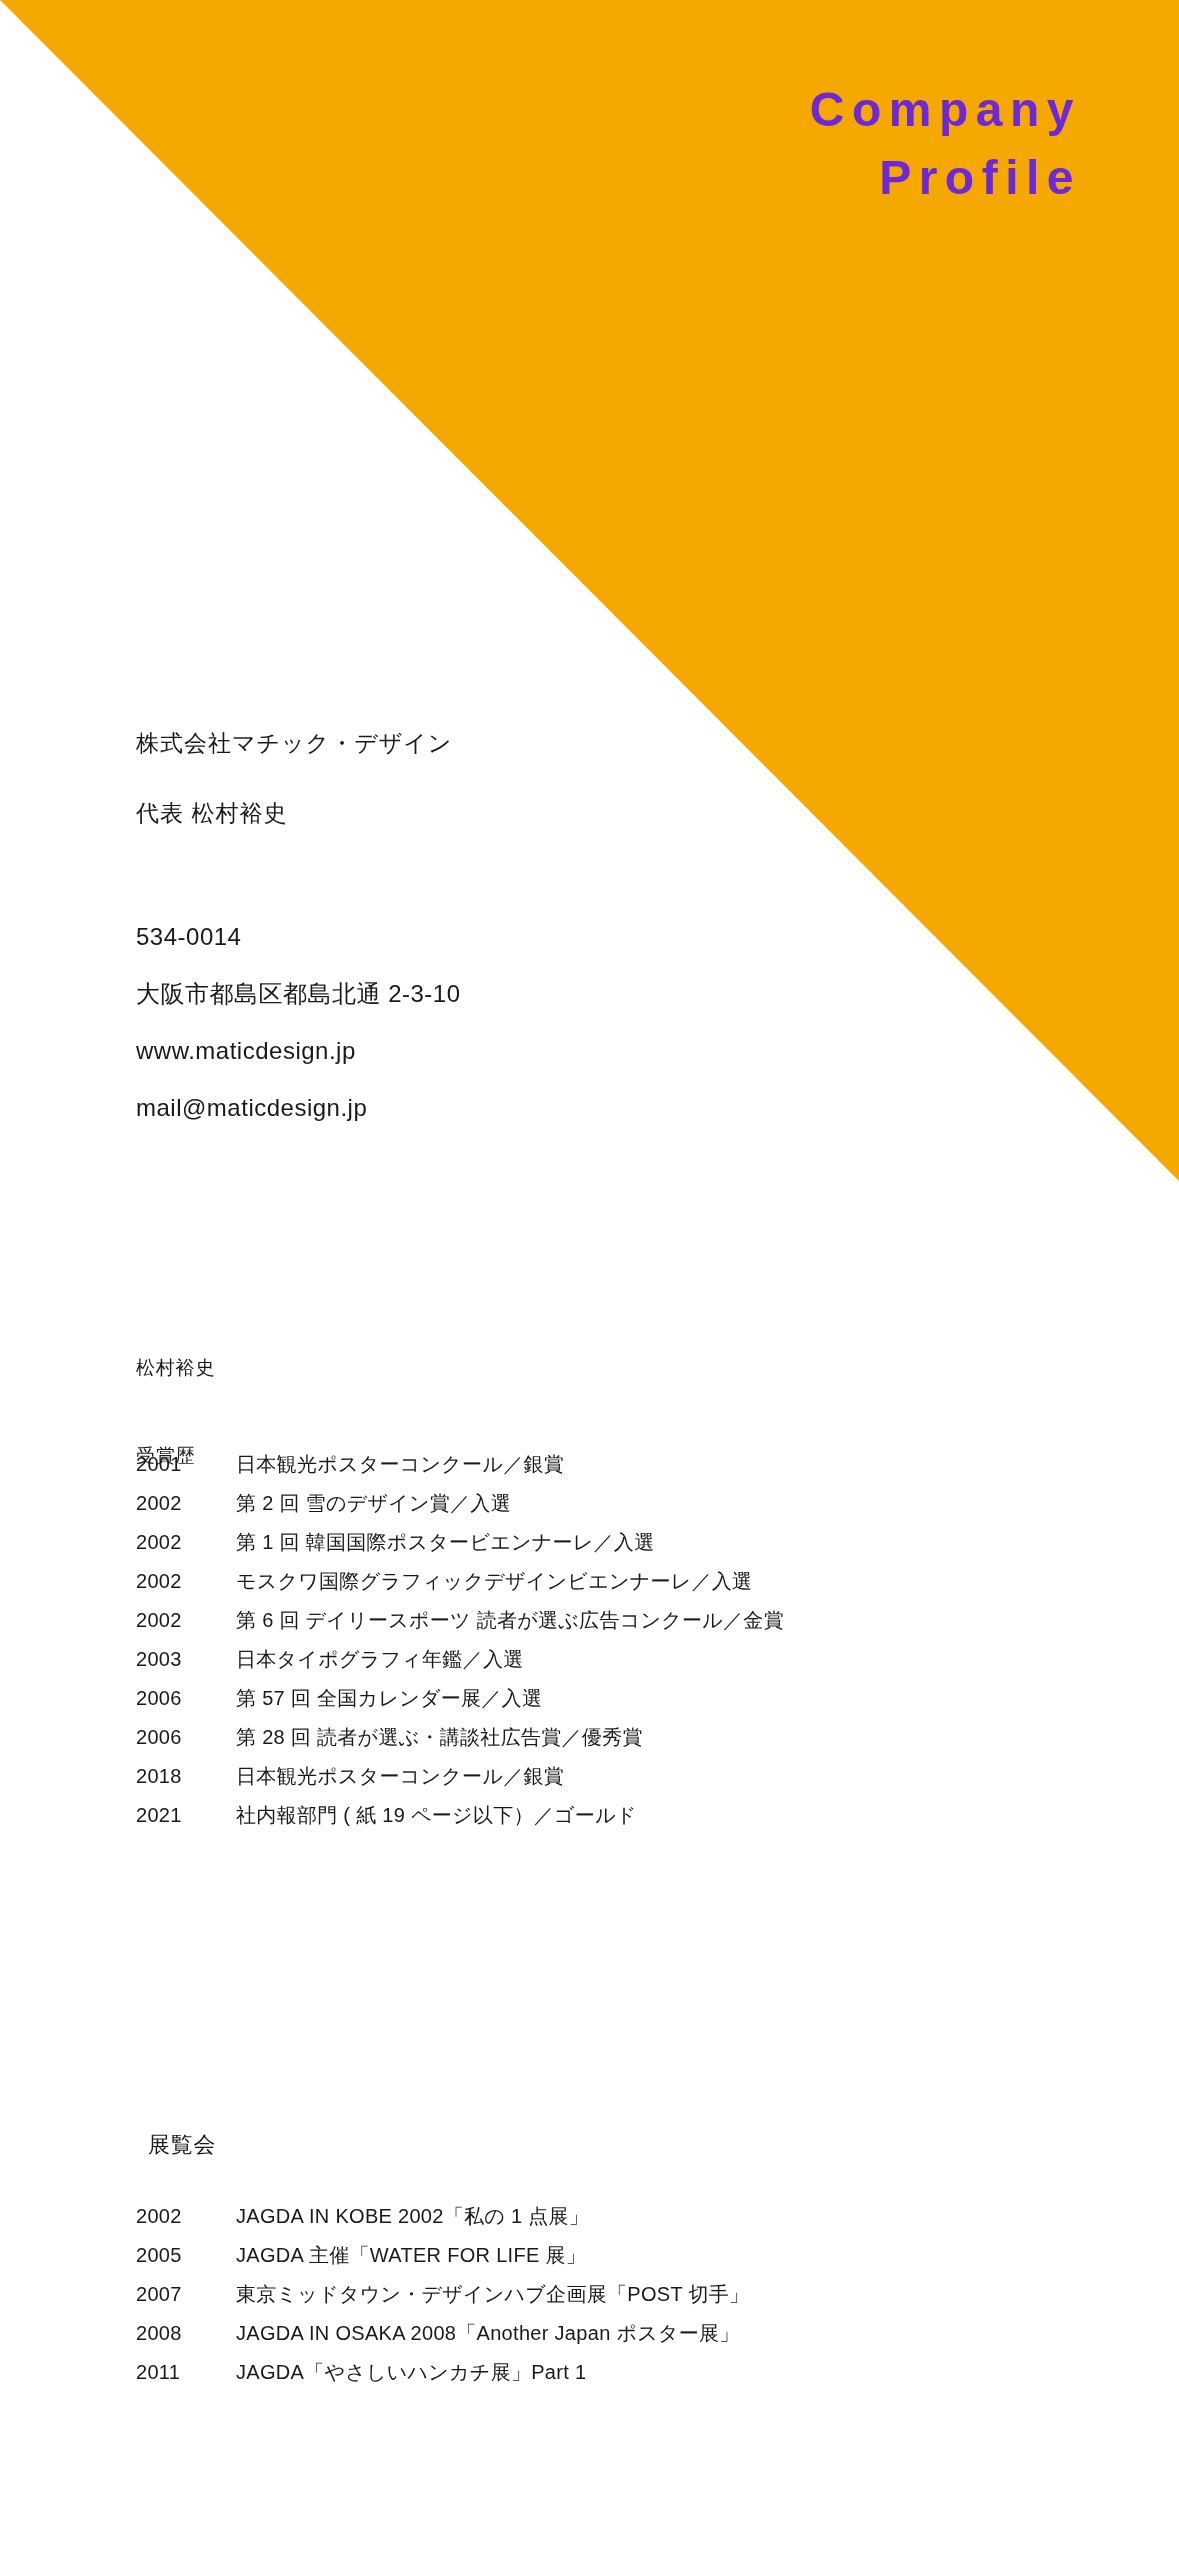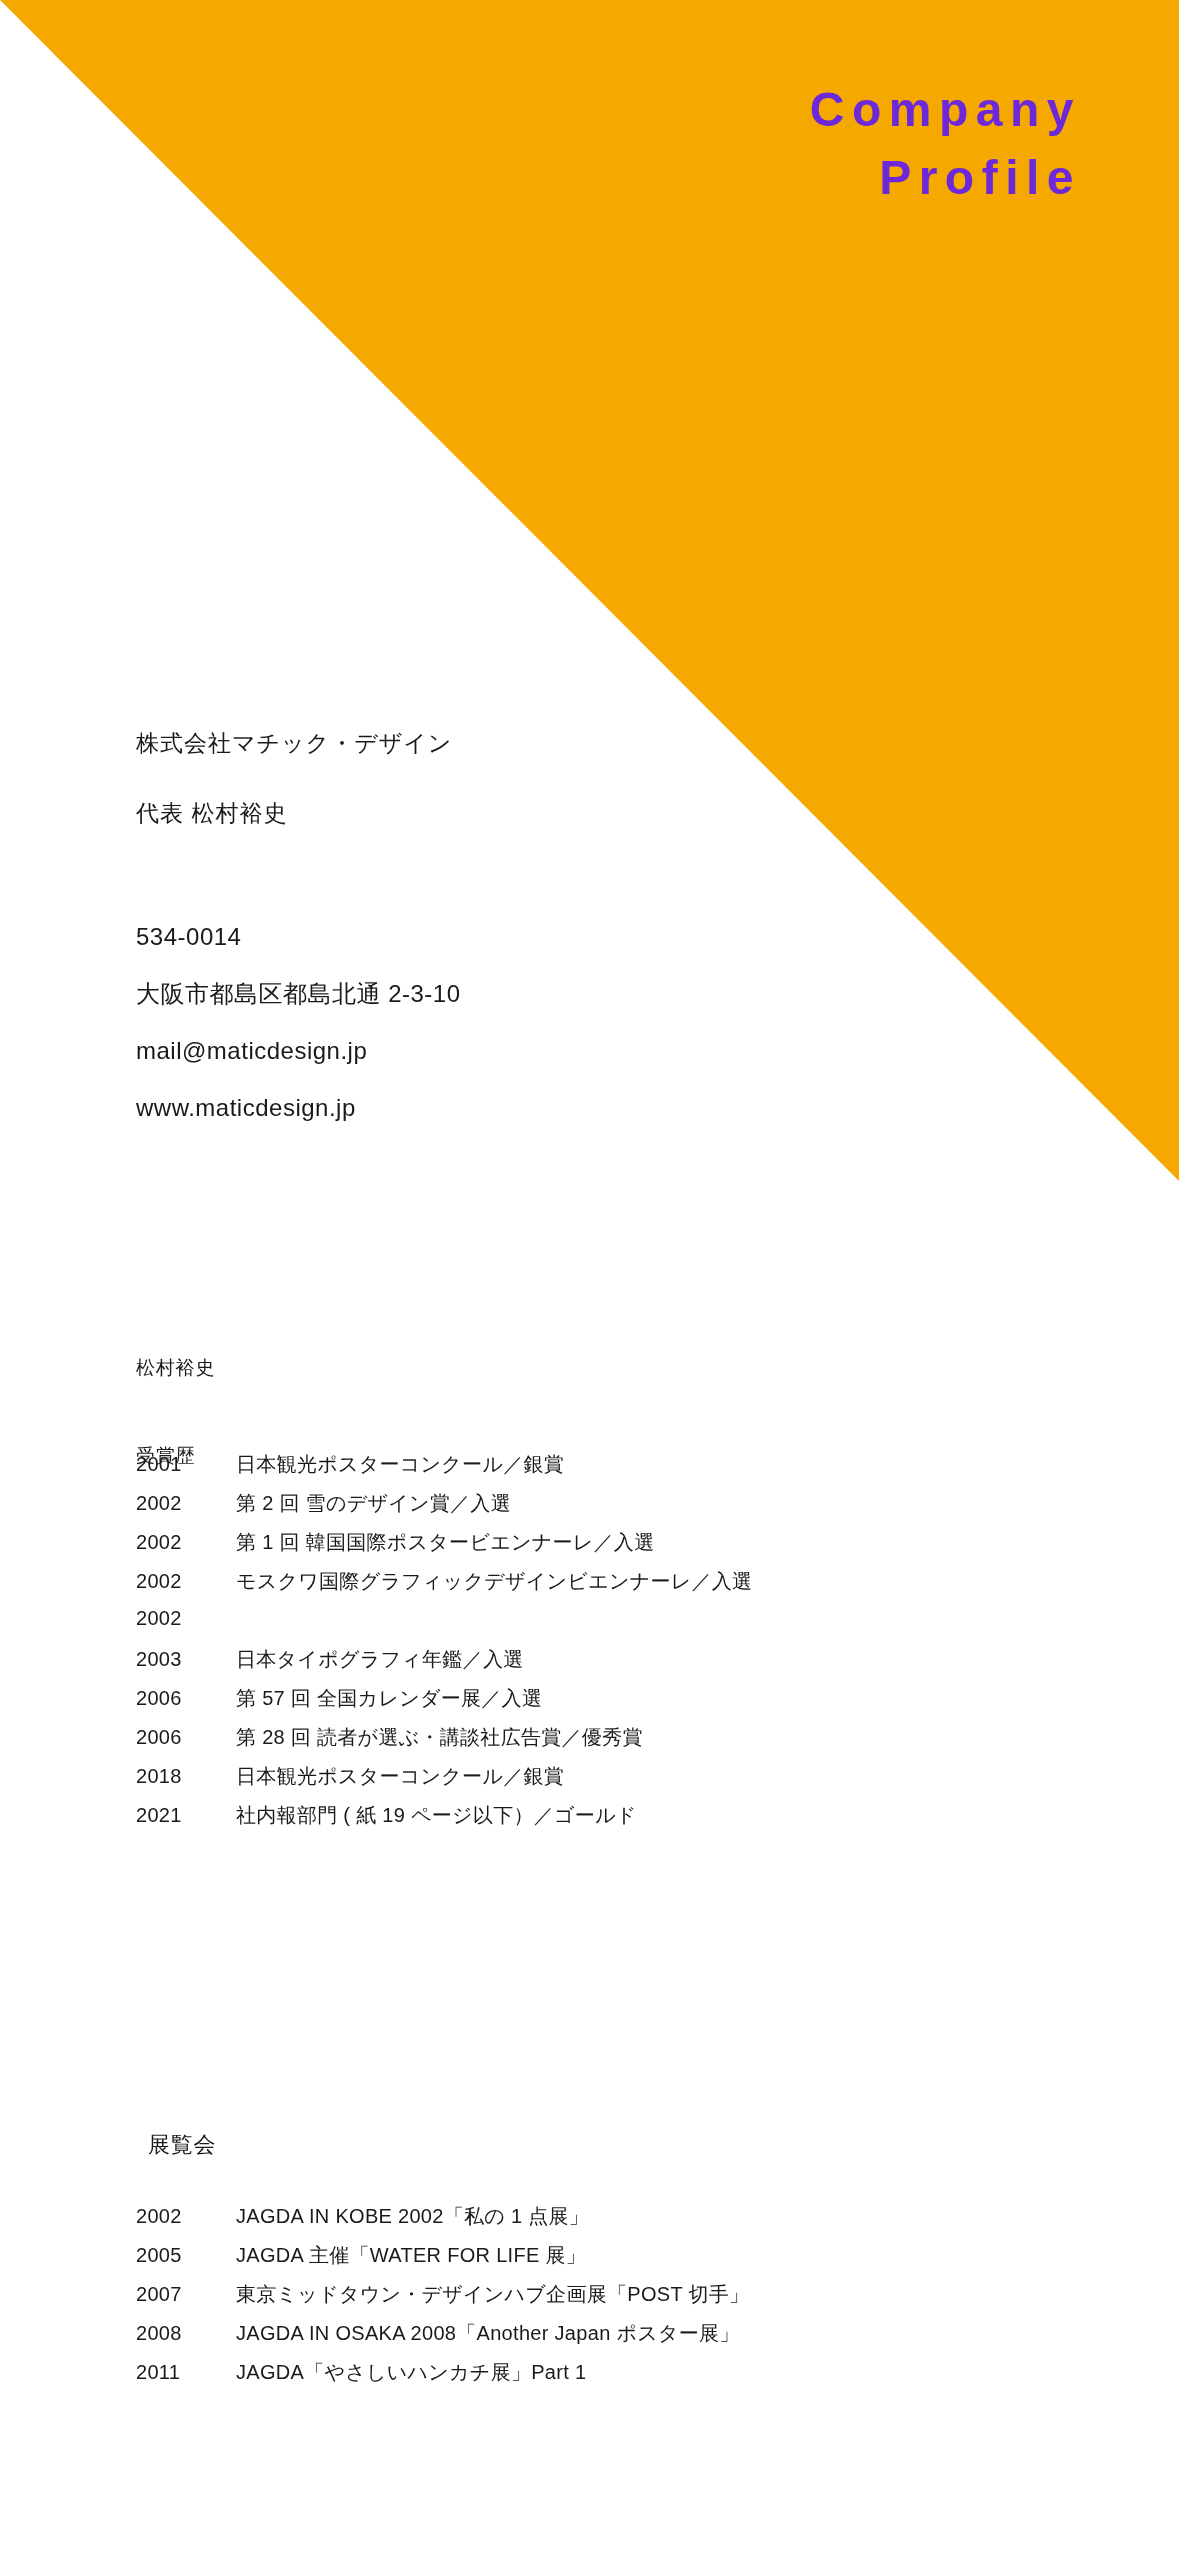--- a/index.html
+++ b/index.html
@@ -140,22 +140,22 @@
 
 <div class="content">
 
   <div class="company-name">株式会社マチック・デザイン</div>
 
   <div class="rep">代表 松村裕史</div>
 
   <div class="address">
     <div>534-0014</div>
     <div>大阪市都島区都島北通 2-3-10</div>
+    <div>www.maticdesign.jp</div>
     <div>mail@maticdesign.jp</div>
-    <div>www.maticdesign.jp</div>
   </div>
 
   <div class="person">松村裕史</div>
 
   <div class="sec-awards-title">受賞歴</div>
 
   <div class="award-list">
     <div class="row">
       <span class="year">2001</span>
       <span class="desc">日本観光ポスターコンクール／銀賞</span>
@@ -167,20 +167,21 @@
     <div class="row">
       <span class="year">2002</span>
       <span class="desc">第 1 回 韓国国際ポスタービエンナーレ／入選</span>
     </div>
     <div class="row">
       <span class="year">2002</span>
       <span class="desc">モスクワ国際グラフィックデザインビエンナーレ／入選</span>
     </div>
     <div class="row">
       <span class="year">2002</span>
+      <span class="desc">第 6 回 デイリースポーツ 読者が選ぶ広告コンクール／金賞</span>
     </div>
     <div class="row">
       <span class="year">2003</span>
       <span class="desc">日本タイポグラフィ年鑑／入選</span>
     </div>
     <div class="row">
       <span class="year">2006</span>
       <span class="desc">第 57 回 全国カレンダー展／入選</span>
     </div>
     <div class="row">

